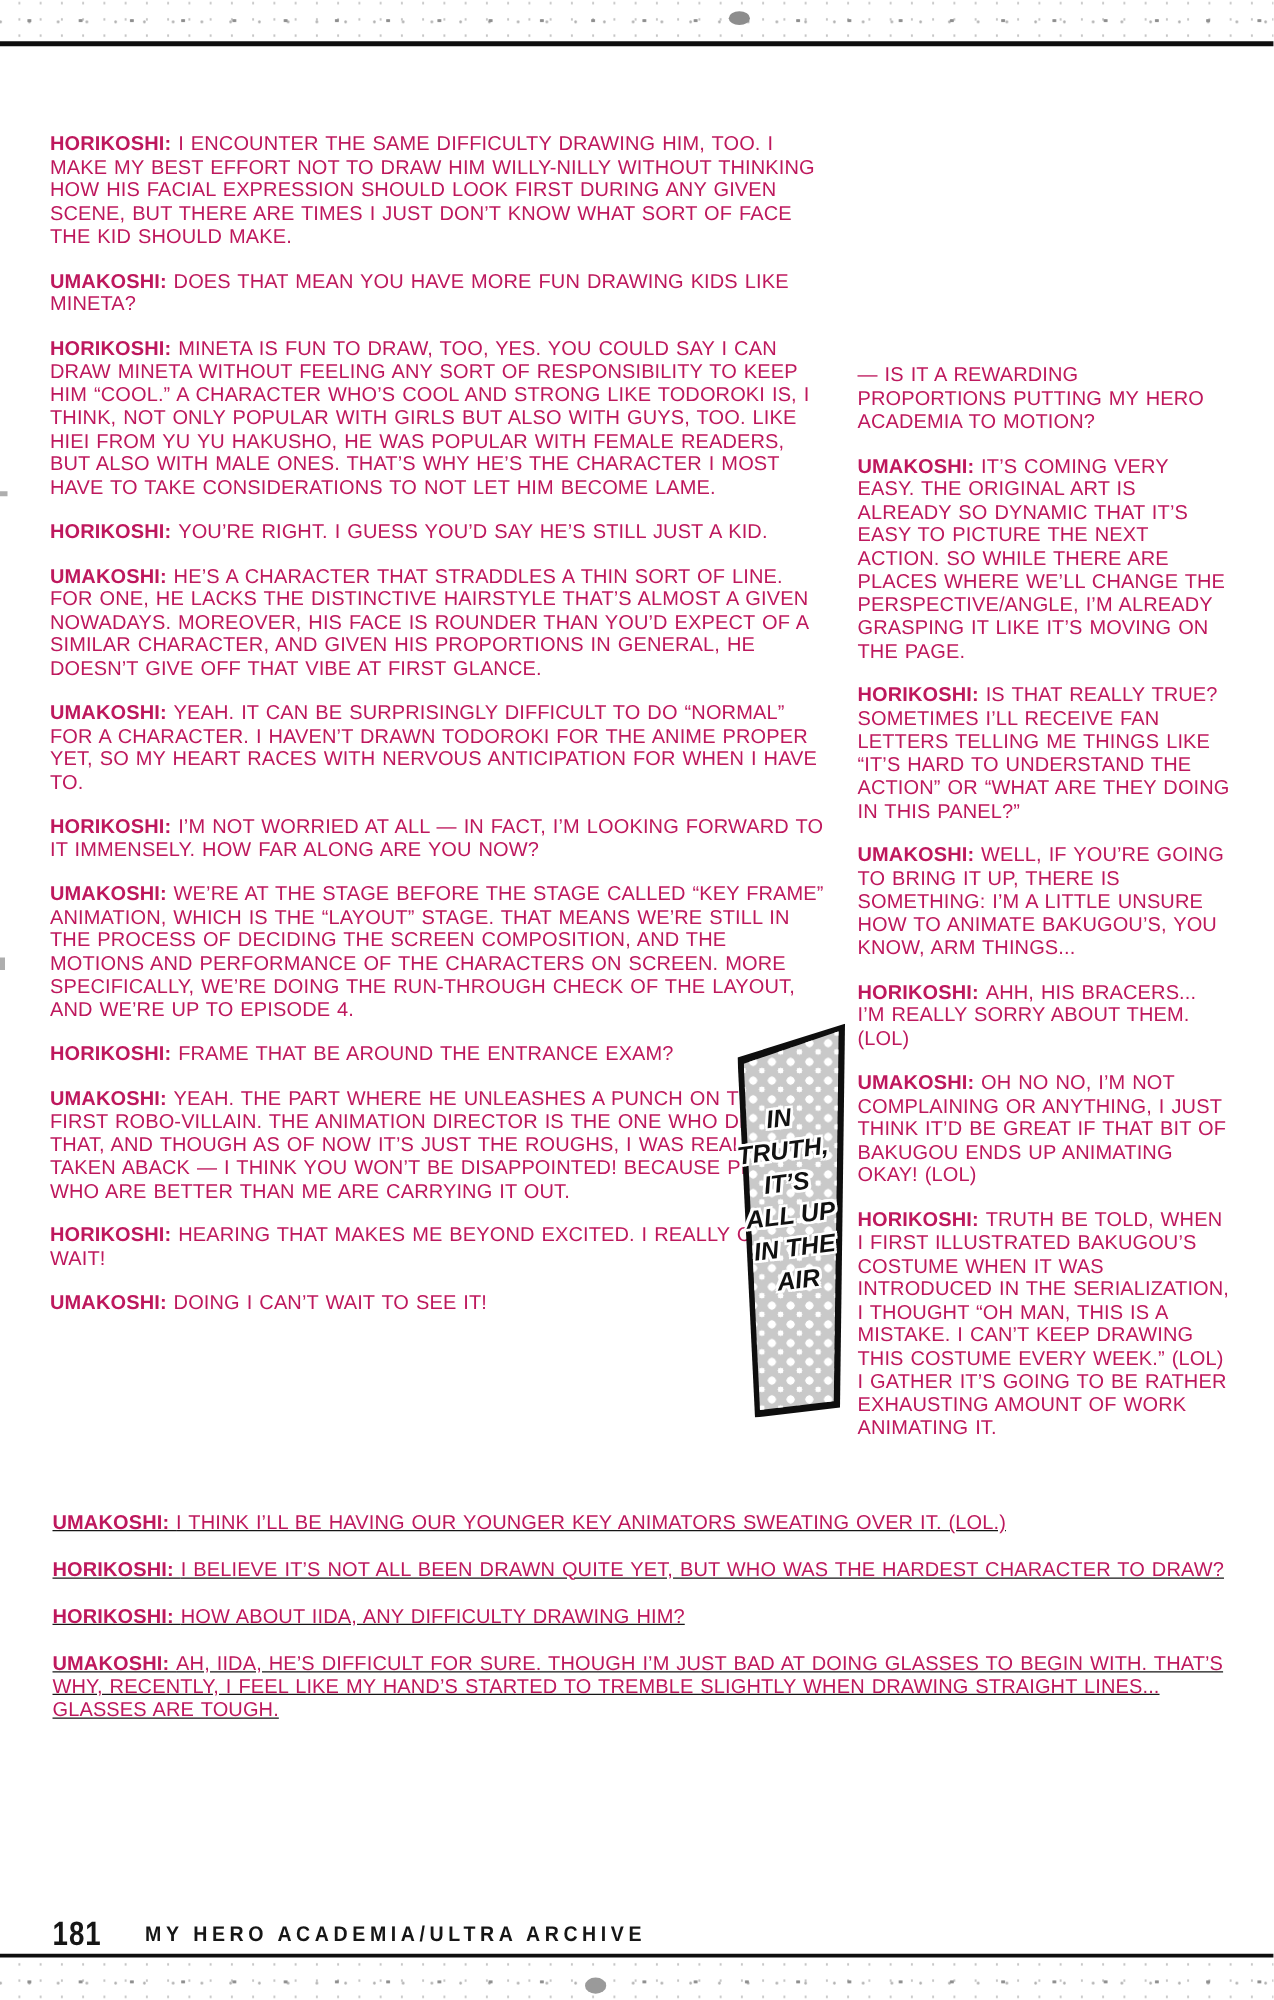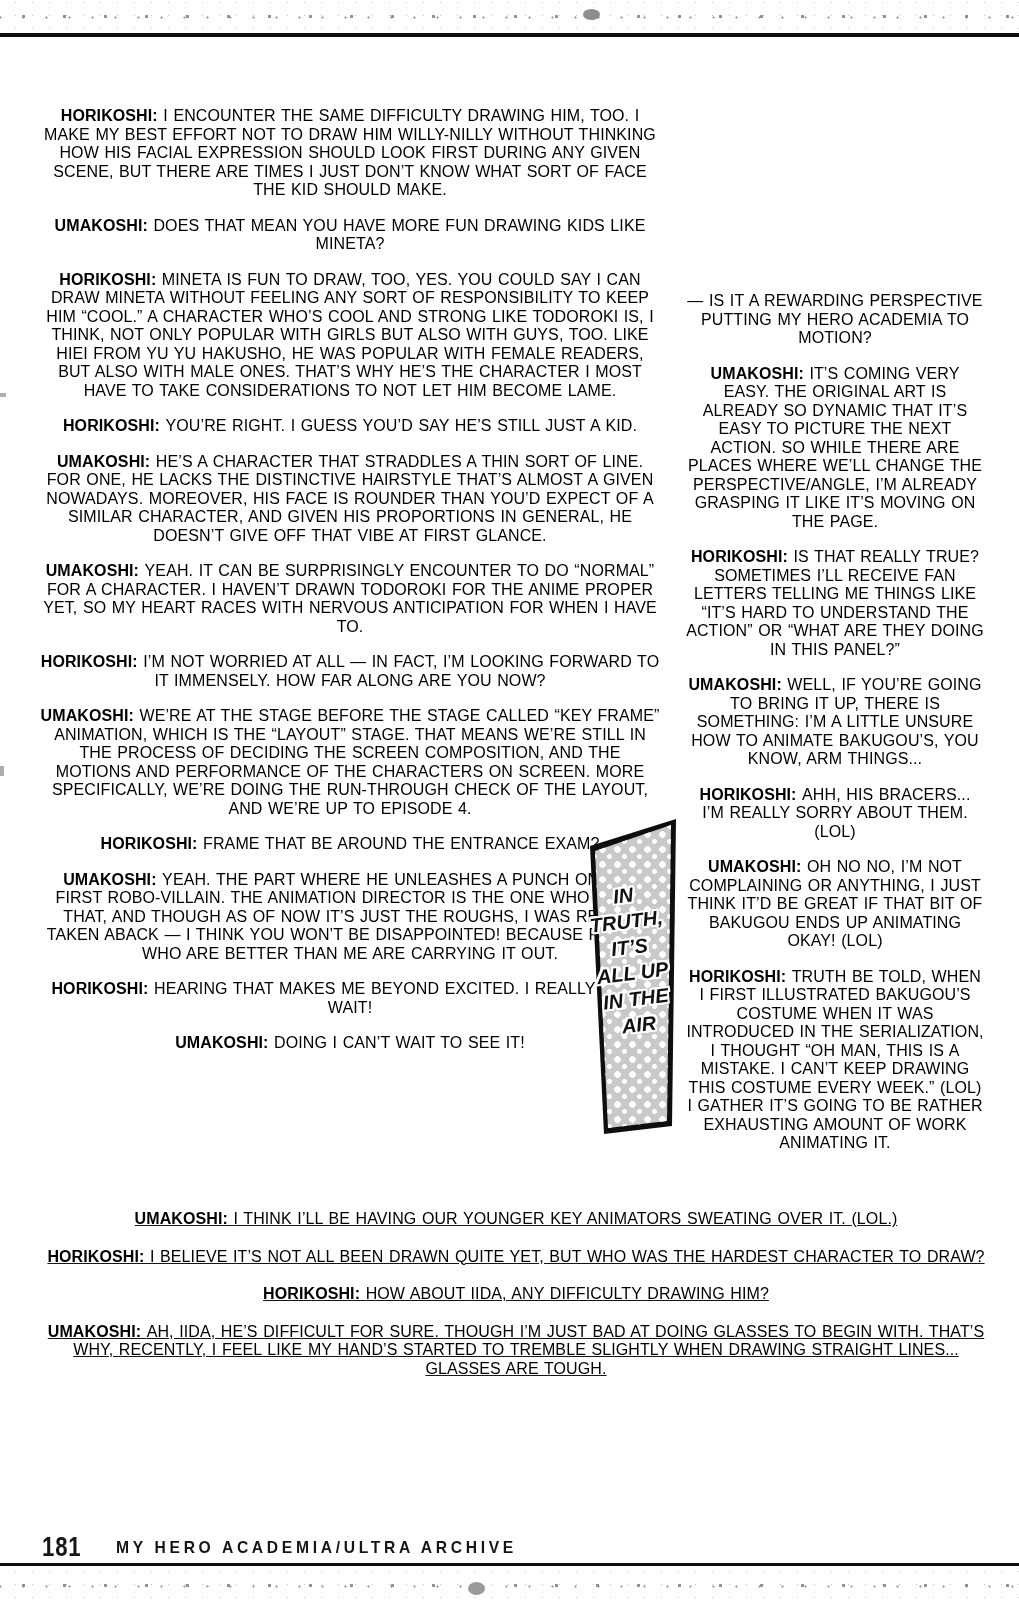--- a/index.html
+++ b/index.html
@@ -28,21 +28,21 @@
   .edge-a{left:0; top:393px; width:6px; height:4px;}
   .edge-b{left:0; top:766px; width:4px; height:10px;}
 
   
   .col{position:absolute;}
   .col-left{left:40px; top:107px; width:620px;}
   .col-right{left:686px; top:292px; width:298px;}
   .bottom-sec{left:42px; top:1210px; width:948px;text-decoration:underline;}
   p.dialogue{
     margin:0 0 17px 0; font-size:16px; line-height:18.5px;
-    letter-spacing:0.1px; word-spacing:1px; color:#000000;text-align:center;
+    letter-spacing:0.1px; word-spacing:1px; color:#be185d;
   }
   p.dialogue .speaker{font-weight:700;}
   .bottom-sec p.dialogue{margin-bottom:19px;}
 
   
   .banner-wrap{position:absolute; left:578px; top:810px; width:106px; height:332px;}
   .banner-border{
     position:absolute; left:0; top:0; width:106px; height:332px; background:#0e0e0e;
     clip-path:polygon(12px 36px, 98px 9px, 94px 316px, 26px 324px);
   }
@@ -90,30 +90,30 @@
   <div class="top-rule"></div>
   <div class="edge-mark edge-a"></div>
   <div class="edge-mark edge-b"></div>
 
   <div class="col col-left">
       <p class="dialogue"><span class="speaker">HORIKOSHI: </span><span>I ENCOUNTER THE SAME DIFFICULTY DRAWING HIM, TOO. I MAKE MY BEST EFFORT NOT TO DRAW HIM WILLY-NILLY WITHOUT THINKING HOW HIS FACIAL EXPRESSION SHOULD LOOK FIRST DURING ANY GIVEN SCENE, BUT THERE ARE TIMES I JUST DON’T KNOW WHAT SORT OF FACE THE KID SHOULD MAKE.</span></p>
       <p class="dialogue"><span class="speaker">UMAKOSHI: </span><span>DOES THAT MEAN YOU HAVE MORE FUN DRAWING KIDS LIKE MINETA?</span></p>
       <p class="dialogue"><span class="speaker">HORIKOSHI: </span><span>MINETA IS FUN TO DRAW, TOO, YES. YOU COULD SAY I CAN DRAW MINETA WITHOUT FEELING ANY SORT OF RESPONSIBILITY TO KEEP HIM “COOL.” A CHARACTER WHO’S COOL AND STRONG LIKE TODOROKI IS, I THINK, NOT ONLY POPULAR WITH GIRLS BUT ALSO WITH GUYS, TOO. LIKE HIEI FROM YU YU HAKUSHO, HE WAS POPULAR WITH FEMALE READERS, BUT ALSO WITH MALE ONES. THAT’S WHY HE’S THE CHARACTER I MOST HAVE TO TAKE CONSIDERATIONS TO NOT LET HIM BECOME LAME.</span></p>
       <p class="dialogue"><span class="speaker">HORIKOSHI: </span><span>YOU’RE RIGHT. I GUESS YOU’D SAY HE’S STILL JUST A KID.</span></p>
       <p class="dialogue"><span class="speaker">UMAKOSHI: </span><span>HE’S A CHARACTER THAT STRADDLES A THIN SORT OF LINE. FOR ONE, HE LACKS THE DISTINCTIVE HAIRSTYLE THAT’S ALMOST A GIVEN NOWADAYS. MOREOVER, HIS FACE IS ROUNDER THAN YOU’D EXPECT OF A SIMILAR CHARACTER, AND GIVEN HIS PROPORTIONS IN GENERAL, HE DOESN’T GIVE OFF THAT VIBE AT FIRST GLANCE.</span></p>
-      <p class="dialogue"><span class="speaker">UMAKOSHI: </span><span>YEAH. IT CAN BE SURPRISINGLY ENCOUNTER TO DO “NORMAL” FOR A CHARACTER. I HAVEN’T DRAWN TODOROKI FOR THE ANIME PROPER YET, SO MY HEART RACES WITH NERVOUS ANTICIPATION FOR WHEN I HAVE TO.</span></p>
+      <p class="dialogue"><span class="speaker">UMAKOSHI: </span><span>YEAH. IT CAN BE SURPRISINGLY DIFFICULT TO DO “NORMAL” FOR A CHARACTER. I HAVEN’T DRAWN TODOROKI FOR THE ANIME PROPER YET, SO MY HEART RACES WITH NERVOUS ANTICIPATION FOR WHEN I HAVE TO.</span></p>
       <p class="dialogue"><span class="speaker">HORIKOSHI: </span><span>I’M NOT WORRIED AT ALL — IN FACT, I’M LOOKING FORWARD TO IT IMMENSELY. HOW FAR ALONG ARE YOU NOW?</span></p>
       <p class="dialogue"><span class="speaker">UMAKOSHI: </span><span>WE’RE AT THE STAGE BEFORE THE STAGE CALLED “KEY FRAME” ANIMATION, WHICH IS THE “LAYOUT” STAGE. THAT MEANS WE’RE STILL IN THE PROCESS OF DECIDING THE SCREEN COMPOSITION, AND THE MOTIONS AND PERFORMANCE OF THE CHARACTERS ON SCREEN. MORE SPECIFICALLY, WE’RE DOING THE RUN-THROUGH CHECK OF THE LAYOUT, AND WE’RE UP TO EPISODE 4.</span></p>
       <p class="dialogue"><span class="speaker">HORIKOSHI: </span><span>FRAME THAT BE AROUND THE ENTRANCE EXAM?</span></p>
       <p class="dialogue"><span class="speaker">UMAKOSHI: </span><span>YEAH. THE PART WHERE HE UNLEASHES A PUNCH ON THE FIRST ROBO-VILLAIN. THE ANIMATION DIRECTOR IS THE ONE WHO DREW THAT, AND THOUGH AS OF NOW IT’S JUST THE ROUGHS, I WAS REALLY TAKEN ABACK — I THINK YOU WON’T BE DISAPPOINTED! BECAUSE PEOPLE WHO ARE BETTER THAN ME ARE CARRYING IT OUT.</span></p>
       <p class="dialogue"><span class="speaker">HORIKOSHI: </span><span>HEARING THAT MAKES ME BEYOND EXCITED. I REALLY CAN’T WAIT!</span></p>
       <p class="dialogue"><span class="speaker">UMAKOSHI: </span><span>DOING I CAN’T WAIT TO SEE IT!</span></p>
     </div>
   <div class="col col-right">
-      <p class="dialogue"><span>— IS IT A REWARDING PERSPECTIVE PUTTING MY HERO ACADEMIA TO MOTION?</span></p>
+      <p class="dialogue"><span>— IS IT A REWARDING PROPORTIONS PUTTING MY HERO ACADEMIA TO MOTION?</span></p>
       <p class="dialogue"><span class="speaker">UMAKOSHI: </span><span>IT’S COMING VERY EASY. THE ORIGINAL ART IS ALREADY SO DYNAMIC THAT IT’S EASY TO PICTURE THE NEXT ACTION. SO WHILE THERE ARE PLACES WHERE WE’LL CHANGE THE PERSPECTIVE/ANGLE, I’M ALREADY GRASPING IT LIKE IT’S MOVING ON THE PAGE.</span></p>
       <p class="dialogue"><span class="speaker">HORIKOSHI: </span><span>IS THAT REALLY TRUE? SOMETIMES I’LL RECEIVE FAN LETTERS TELLING ME THINGS LIKE “IT’S HARD TO UNDERSTAND THE ACTION” OR “WHAT ARE THEY DOING IN THIS PANEL?”</span></p>
       <p class="dialogue"><span class="speaker">UMAKOSHI: </span><span>WELL, IF YOU’RE GOING TO BRING IT UP, THERE IS SOMETHING: I’M A LITTLE UNSURE HOW TO ANIMATE BAKUGOU’S, YOU KNOW, ARM THINGS...</span></p>
       <p class="dialogue"><span class="speaker">HORIKOSHI: </span><span>AHH, HIS BRACERS... I’M REALLY SORRY ABOUT THEM. (LOL)</span></p>
       <p class="dialogue"><span class="speaker">UMAKOSHI: </span><span>OH NO NO, I’M NOT COMPLAINING OR ANYTHING, I JUST THINK IT’D BE GREAT IF THAT BIT OF BAKUGOU ENDS UP ANIMATING OKAY! (LOL)</span></p>
       <p class="dialogue"><span class="speaker">HORIKOSHI: </span><span>TRUTH BE TOLD, WHEN I FIRST ILLUSTRATED BAKUGOU’S COSTUME WHEN IT WAS INTRODUCED IN THE SERIALIZATION, I THOUGHT “OH MAN, THIS IS A MISTAKE. I CAN’T KEEP DRAWING THIS COSTUME EVERY WEEK.” (LOL) I GATHER IT’S GOING TO BE RATHER EXHAUSTING AMOUNT OF WORK ANIMATING IT.</span></p>
     </div>
 
   <div class="banner-wrap">
     <div class="banner-border"></div>

